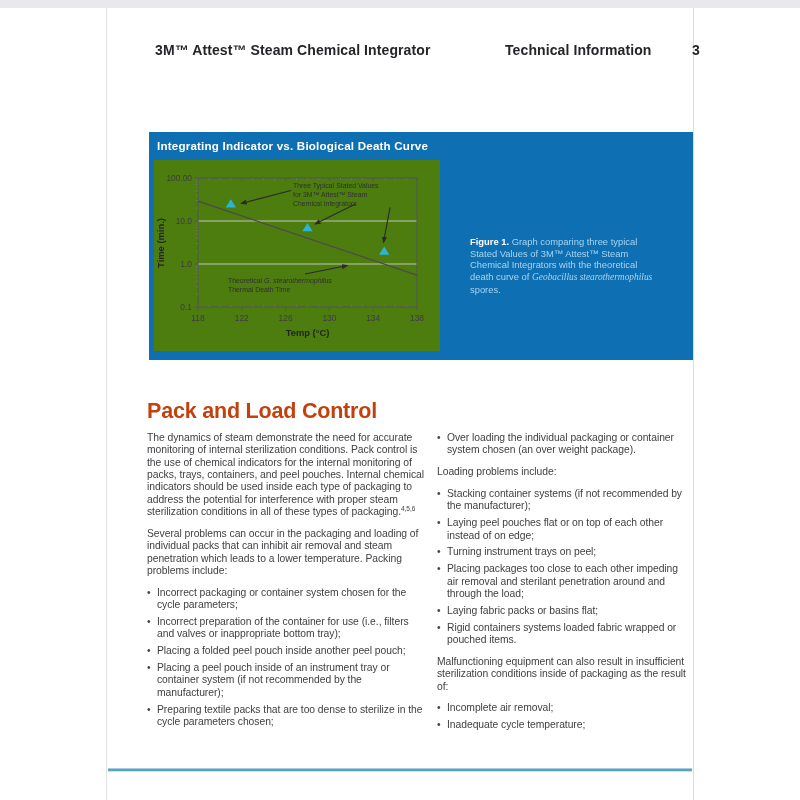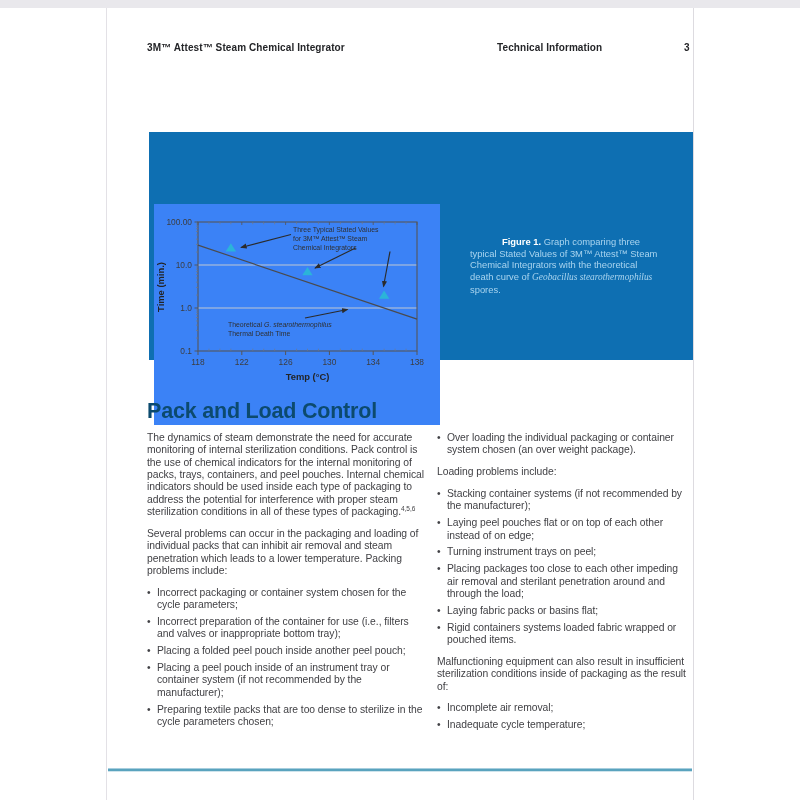--- a/index.html
+++ b/index.html
@@ -8,38 +8,38 @@
     background:#ffffff;
     font-family:"Liberation Sans", sans-serif;
     -webkit-font-smoothing:antialiased;
   }
   .top-band{position:absolute;left:0;top:0;width:800px;height:8px;background:#e9e8ec;}
   .page{
     position:absolute;left:106px;top:8px;width:586px;height:792px;
     background:#ffffff;border-left:1px solid #e3e1e6;border-right:1px solid #dddbe0;
   }
   
-  .hdr{position:absolute;top:30px;left:0;width:100%;height:20px;font-size:10px;font-weight:bold;color:#242528;letter-spacing:.1px;}
+  .hdr{position:absolute;top:30px;left:8px;width:100%;height:20px;font-size:14px;font-weight:bold;color:#242528;letter-spacing:.1px;}
   .hdr-left{position:absolute;left:40px;top:4px;}
   .hdr-center{position:absolute;left:390px;top:4px;}
   .hdr-page{position:absolute;left:577px;top:4px;}
   
   .figbox{position:absolute;left:42px;top:124px;width:544px;height:228px;background:#0e6fb2;}
   .figbox-title{position:absolute;left:8px;top:7px;color:#ffffff;font-weight:bold;font-size:11.6px;letter-spacing:.2px;}
-  .chart-panel{position:absolute;left:5px;top:28px;width:286px;height:221px;background:#3b82f6;margin-top:44px;}
+  .chart-panel{position:absolute;left:5px;top:28px;width:286px;height:191px;background:#4d7c0f;}
   .caption{position:absolute;left:321px;top:104px;width:192px;font-size:9.4px;line-height:11.7px;color:#a9d4ef;}
-  .caption .cap-label{color:#ffffff;font-weight:bold;margin-left:32px;}
+  .caption .cap-label{color:#ffffff;font-weight:bold;}
   .caption i{font-style:italic;font-family:Liberation Serif, serif;}
   
   .tick{font:8.4px "Liberation Sans",sans-serif;fill:#3c3d40;}
   .ann{font:6.9px "Liberation Sans",sans-serif;fill:#2f3033;}
   .axis-title{font:bold 9.4px "Liberation Sans",sans-serif;fill:#232426;}
   
   .section-heading{
-    position:absolute;left:40px;top:391px;font-size:21.5px;font-weight:bold;color:#0c4a6e;letter-spacing:-.2px;
+    position:absolute;left:40px;top:391px;font-size:21.5px;font-weight:bold;color:#c2410c;letter-spacing:-.2px;
   }
   .col{position:absolute;top:424px;font-size:10.35px;line-height:12.35px;color:#414145;letter-spacing:-.05px;}
   .col-left{left:40px;width:280px;}
   .col-right{left:330px;width:254px;}
   .col p{margin:0 0 9.5px 0;}
   .col sup{font-size:6.5px;vertical-align:super;line-height:0;}
   ul.blist{list-style:none;margin:0 0 9.5px 0;padding:0;}
   ul.blist li{position:relative;padding-left:10px;margin:0 0 4.5px 0;}
   ul.blist li::before{content:"•";position:absolute;left:0;top:0;}
   
@@ -52,20 +52,21 @@
 
 <div class="page">
 
   <div class="hdr">
     <span class="hdr-left">3M™ Attest™ Steam Chemical Integrator</span>
     <span class="hdr-center">Technical Information</span>
     <span class="hdr-page">3</span>
   </div>
 
   <div class="figbox">
+    <div class="figbox-title">Integrating Indicator vs. Biological Death Curve</div>
     <div class="chart-panel">
       <svg width="286" height="191" viewBox="0 0 286 191" xmlns="http://www.w3.org/2000/svg">
           <defs>
             <marker id="ah" markerWidth="7" markerHeight="6" refX="5.6" refY="2.6" orient="auto" markerUnits="userSpaceOnUse">
               <path d="M0,0 L6.5,2.6 L0,5.2 Z" fill="#2b2b2b"></path>
             </marker>
           </defs>
           <line x1="44" x2="263" y1="61" y2="61" stroke="#cfcfcf" stroke-width="0.9"></line>
           <line x1="44" x2="263" y1="104" y2="104" stroke="#cfcfcf" stroke-width="0.9"></line>
           <rect x="44" y="18" width="219" height="129" fill="none" stroke="#55565a" stroke-width="1.1"></rect>

